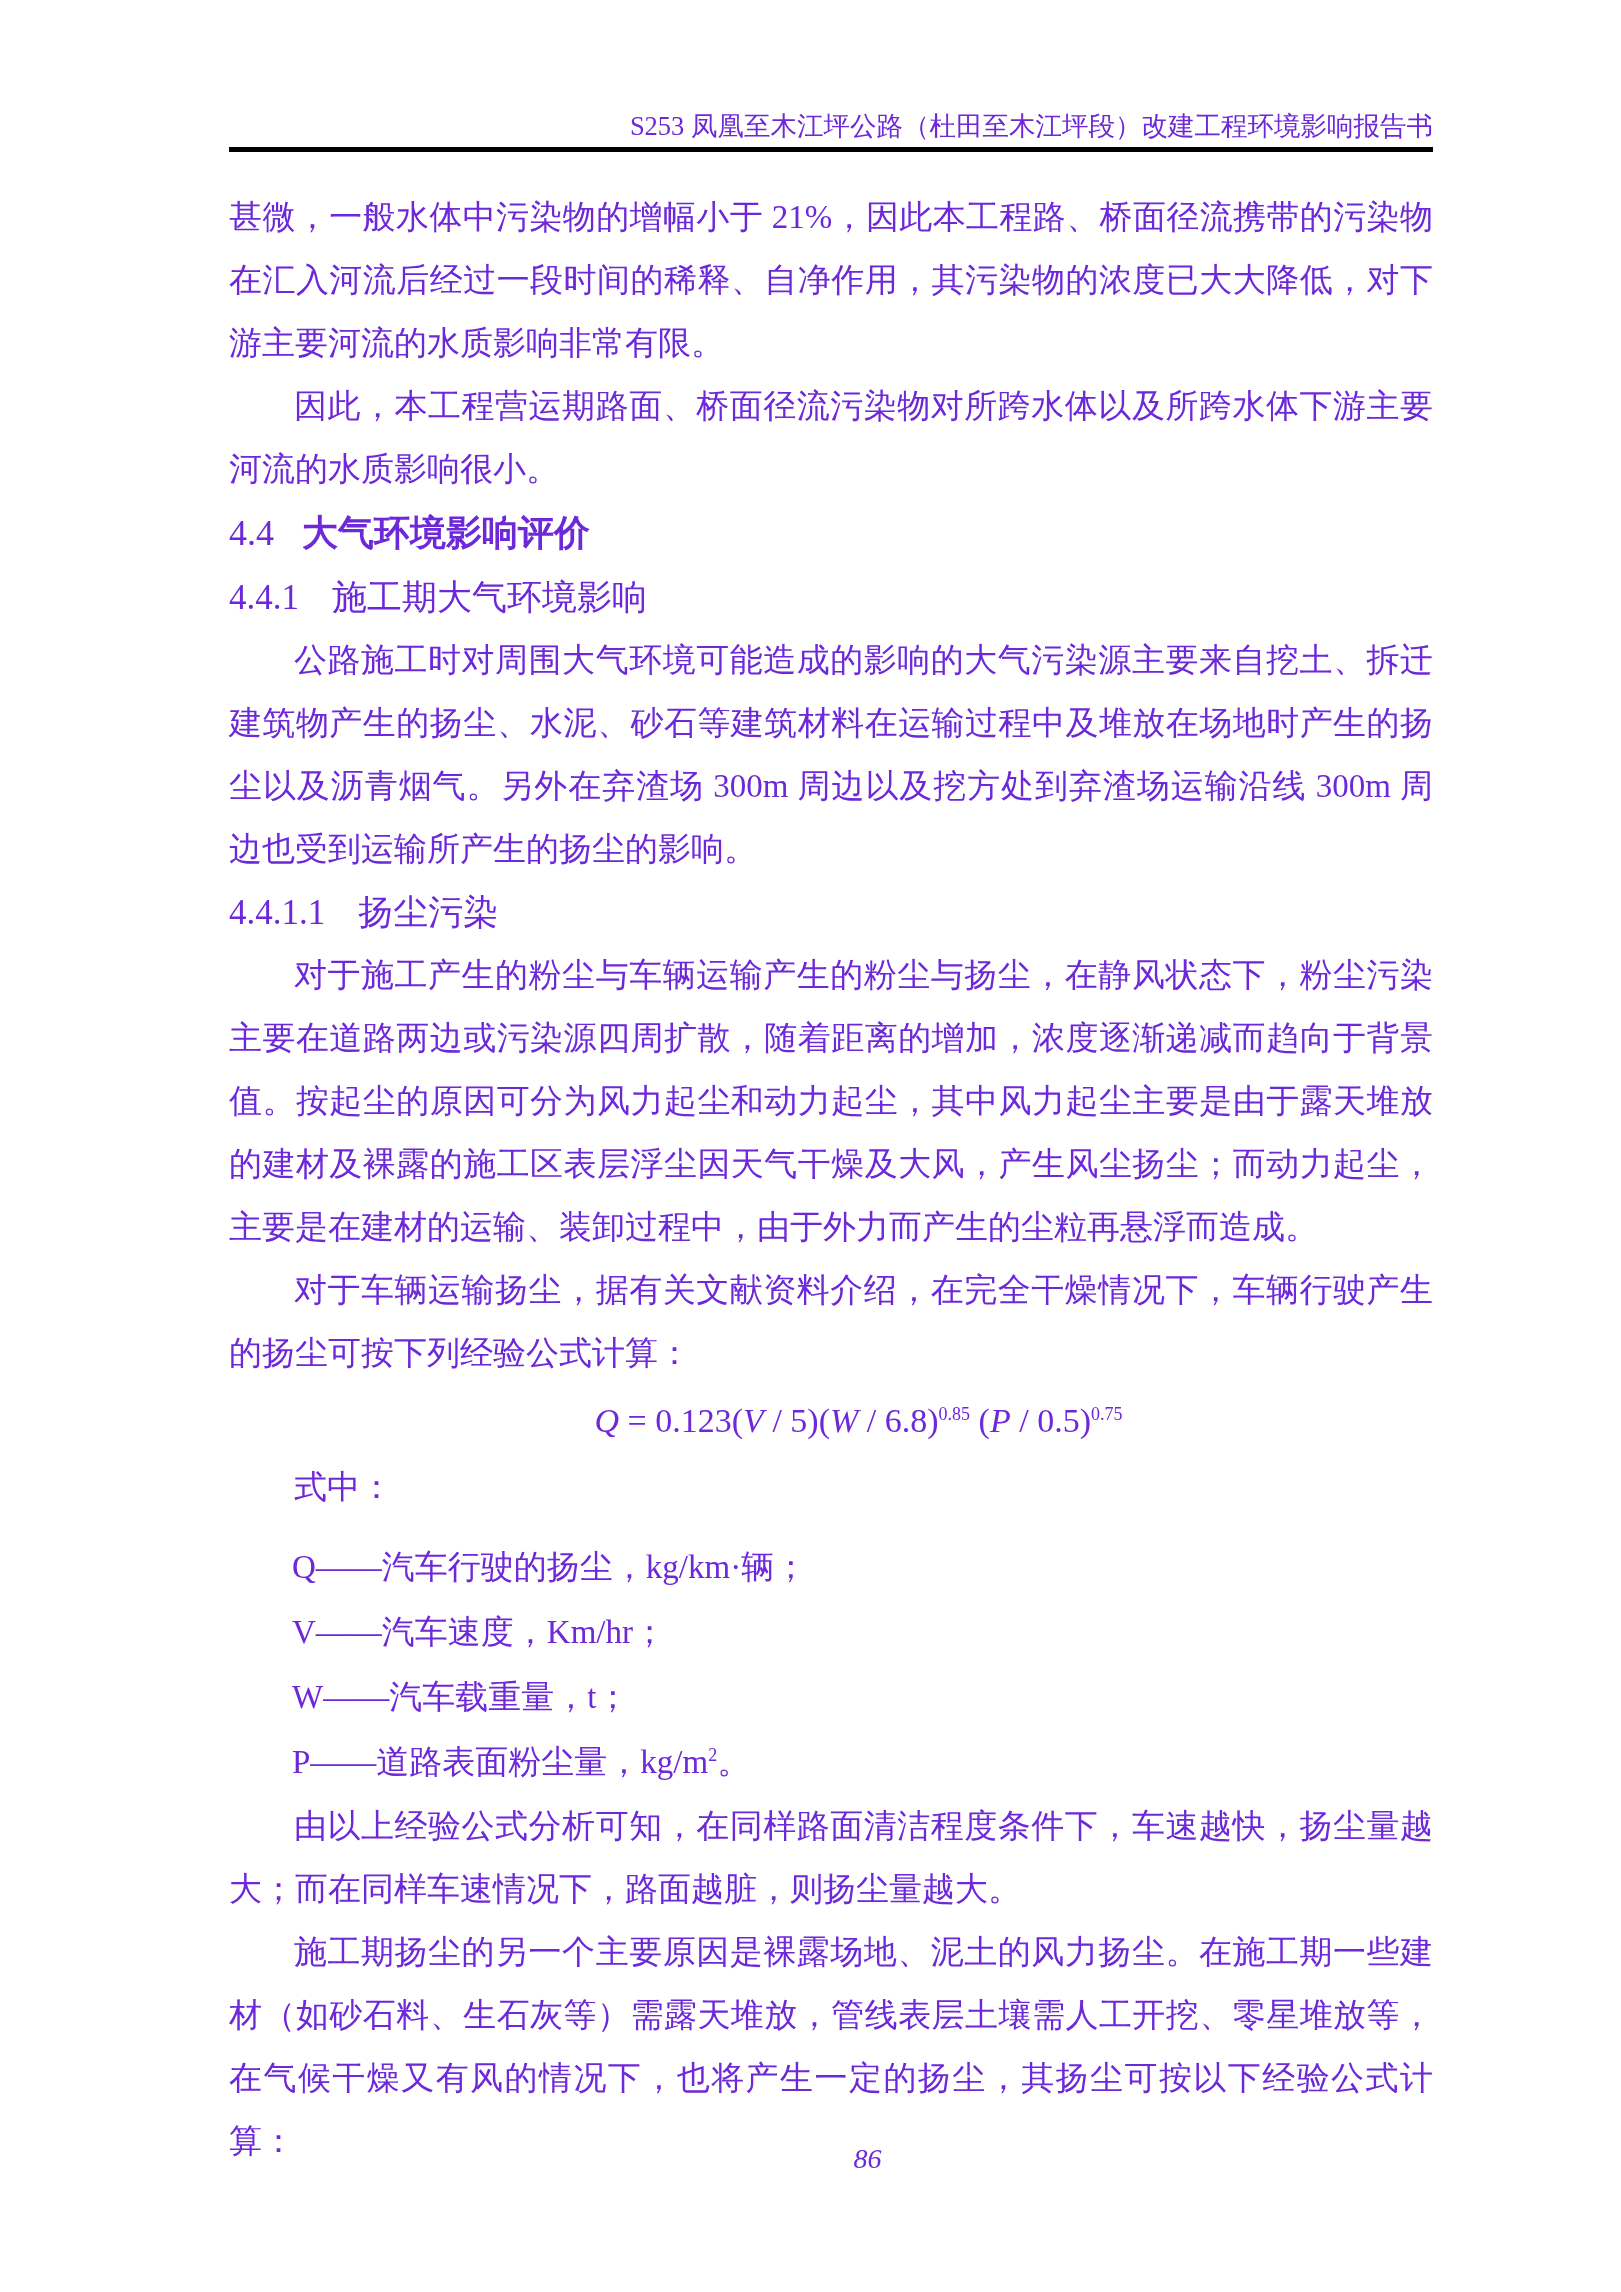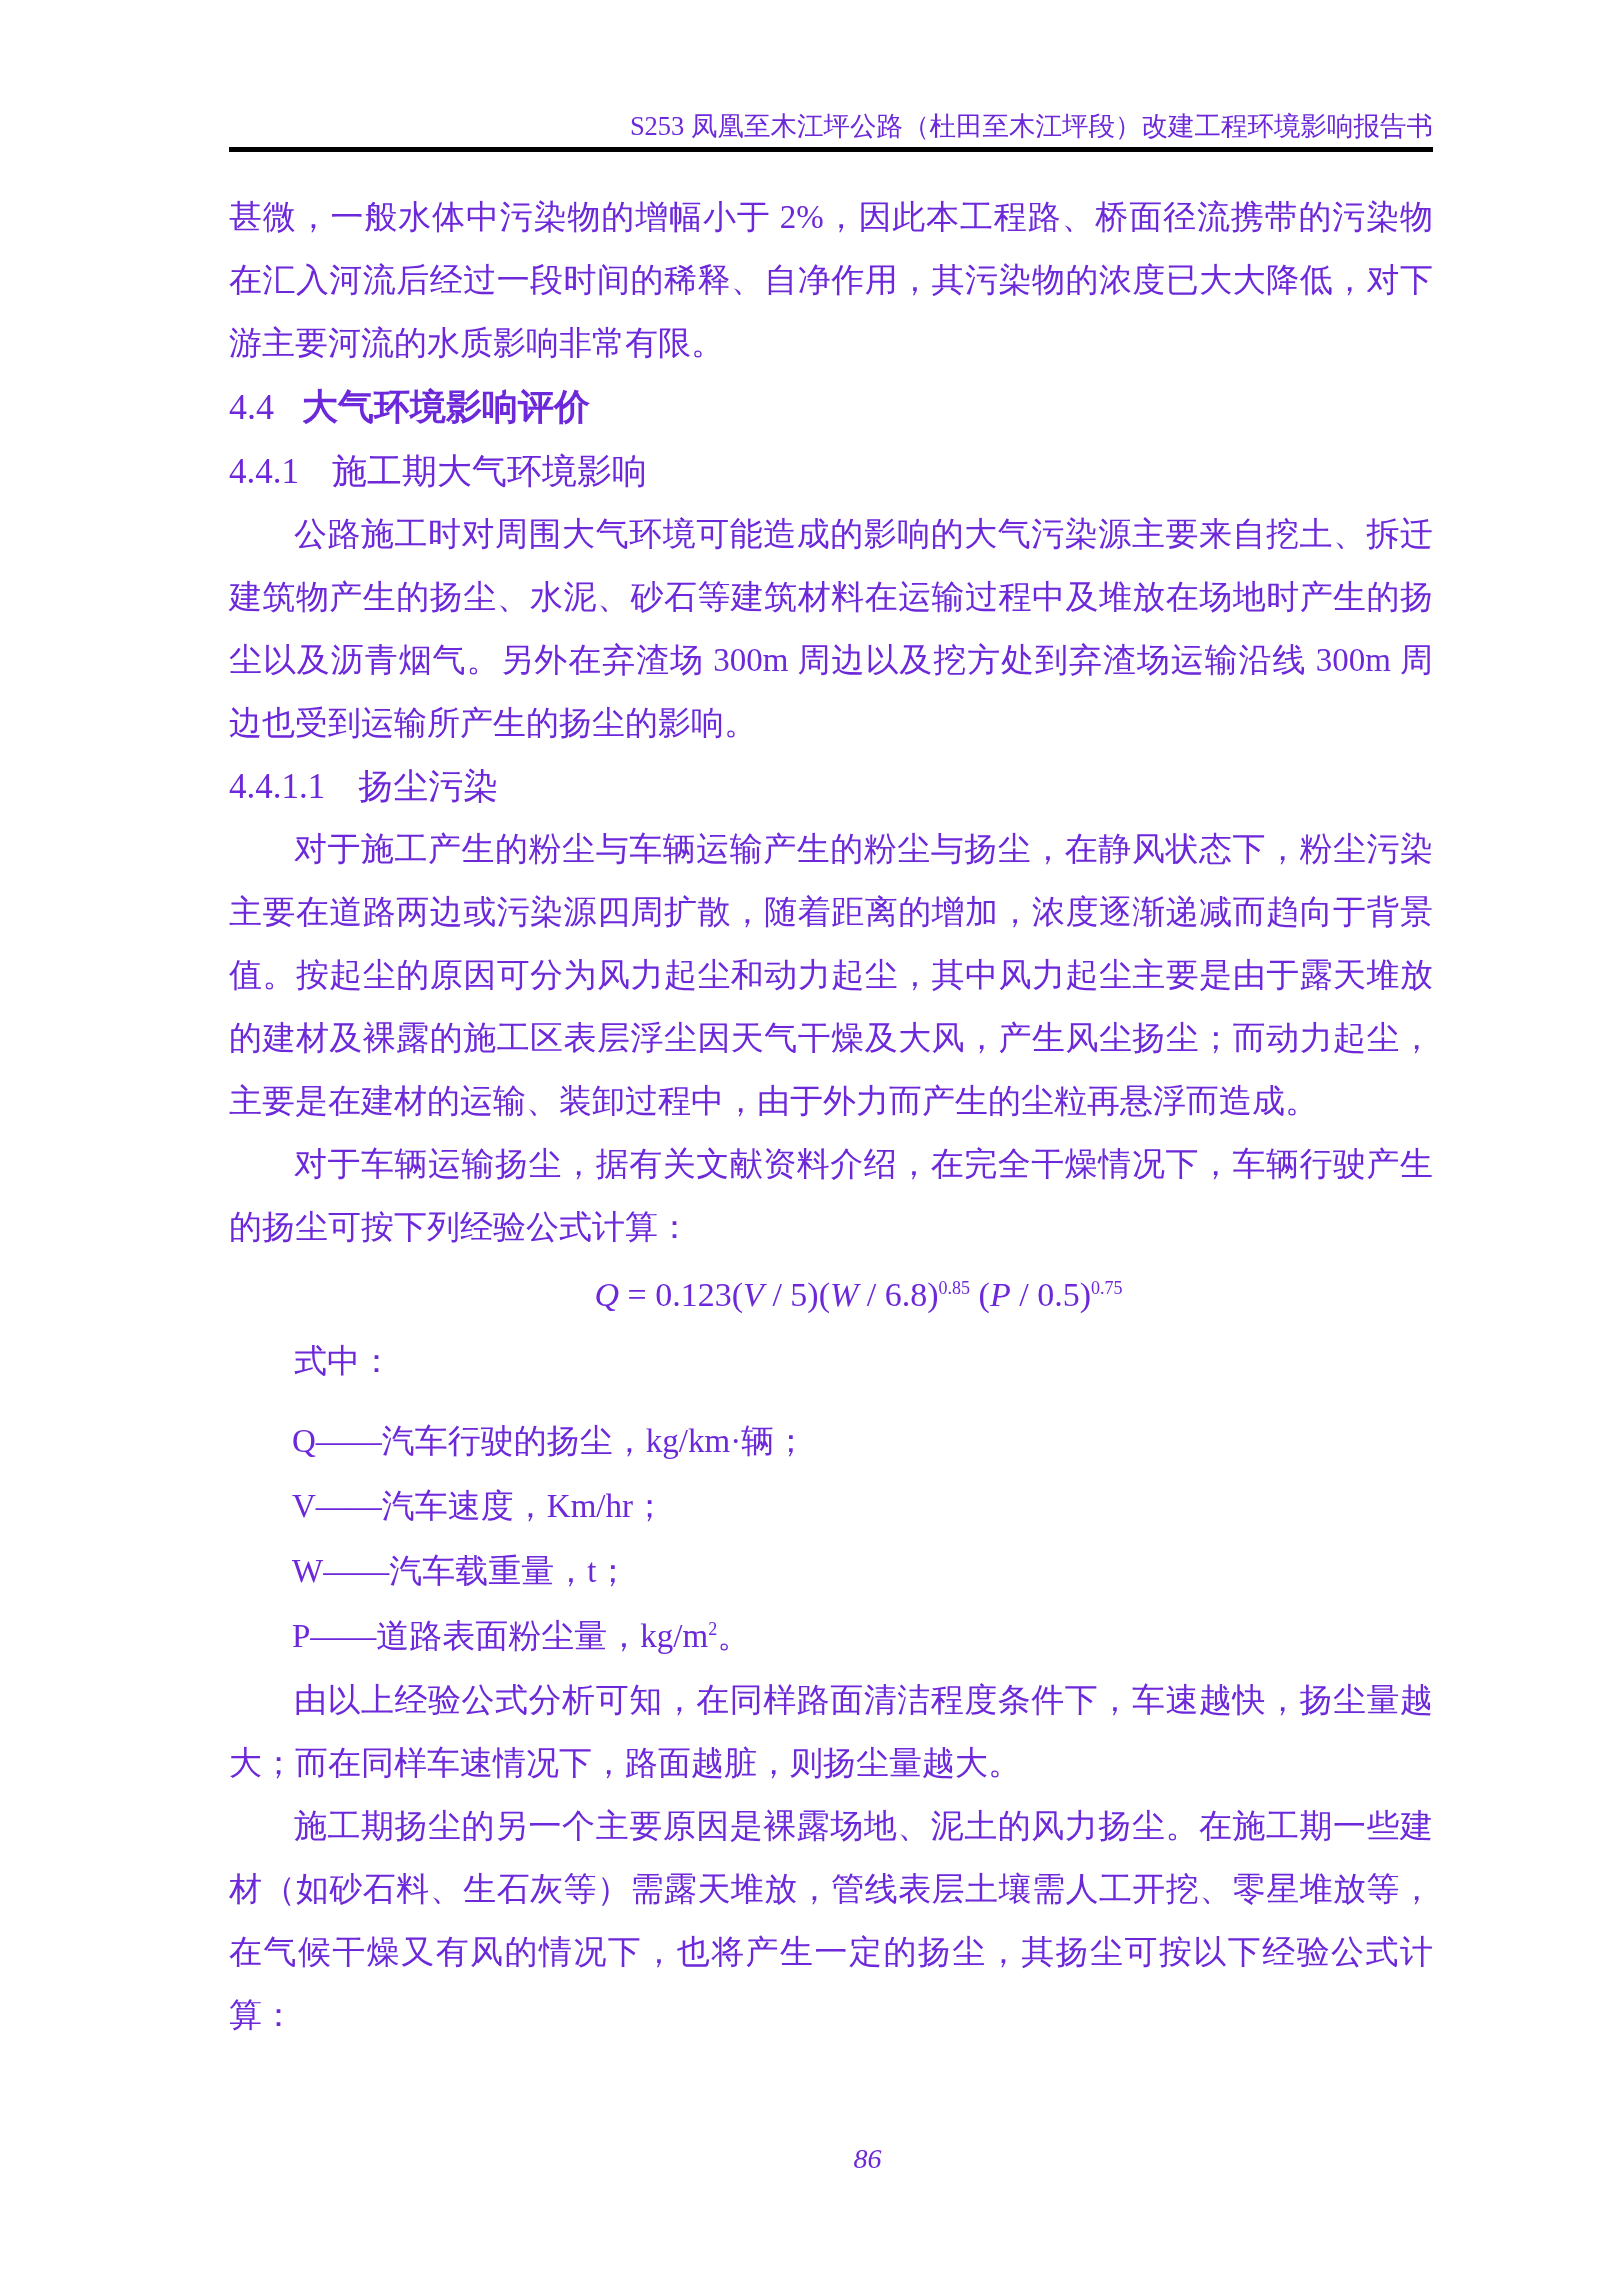--- a/index.html
+++ b/index.html
@@ -60,22 +60,23 @@
 <body>
 
 <div class="page">
 
   <header class="page-header">
     <span>S253 凤凰至木江坪公路（杜田至木江坪段）改建工程环境影响报告书</span>
   </header>
 
   <main class="content">
 
-    <p class="body-text no-indent">甚微，一般水体中污染物的增幅小于 2%，因此本工程路、桥面径流携带的污染物在汇入河流后经过一段时间的稀释、自净作用，其污染物的浓度已大大降低，对下游主要河流的水质影响非常有限。</p>
+    <p class="body-text no-indent">甚微，一般水体中污染物的增幅小于 21%，因此本工程路、桥面径流携带的污染物在汇入河流后经过一段时间的稀释、自净作用，其污染物的浓度已大大降低，对下游主要河流的水质影响非常有限。</p>
 
+    <p class="body-text">因此，本工程营运期路面、桥面径流污染物对所跨水体以及所跨水体下游主要河流的水质影响很小。</p>
 
     <h2 class="h-sec">
       <span class="h-num">4.4</span><span class="h-cn">大气环境影响评价</span>
     </h2>
 
     <h3 class="h-sub">
       <span class="h-num">4.4.1</span><span>施工期大气环境影响</span>
     </h3>
 
     <p class="body-text">公路施工时对周围大气环境可能造成的影响的大气污染源主要来自挖土、拆迁建筑物产生的扬尘、水泥、砂石等建筑材料在运输过程中及堆放在场地时产生的扬尘以及沥青烟气。另外在弃渣场 300m 周边以及挖方处到弃渣场运输沿线 300m 周边也受到运输所产生的扬尘的影响。</p>

